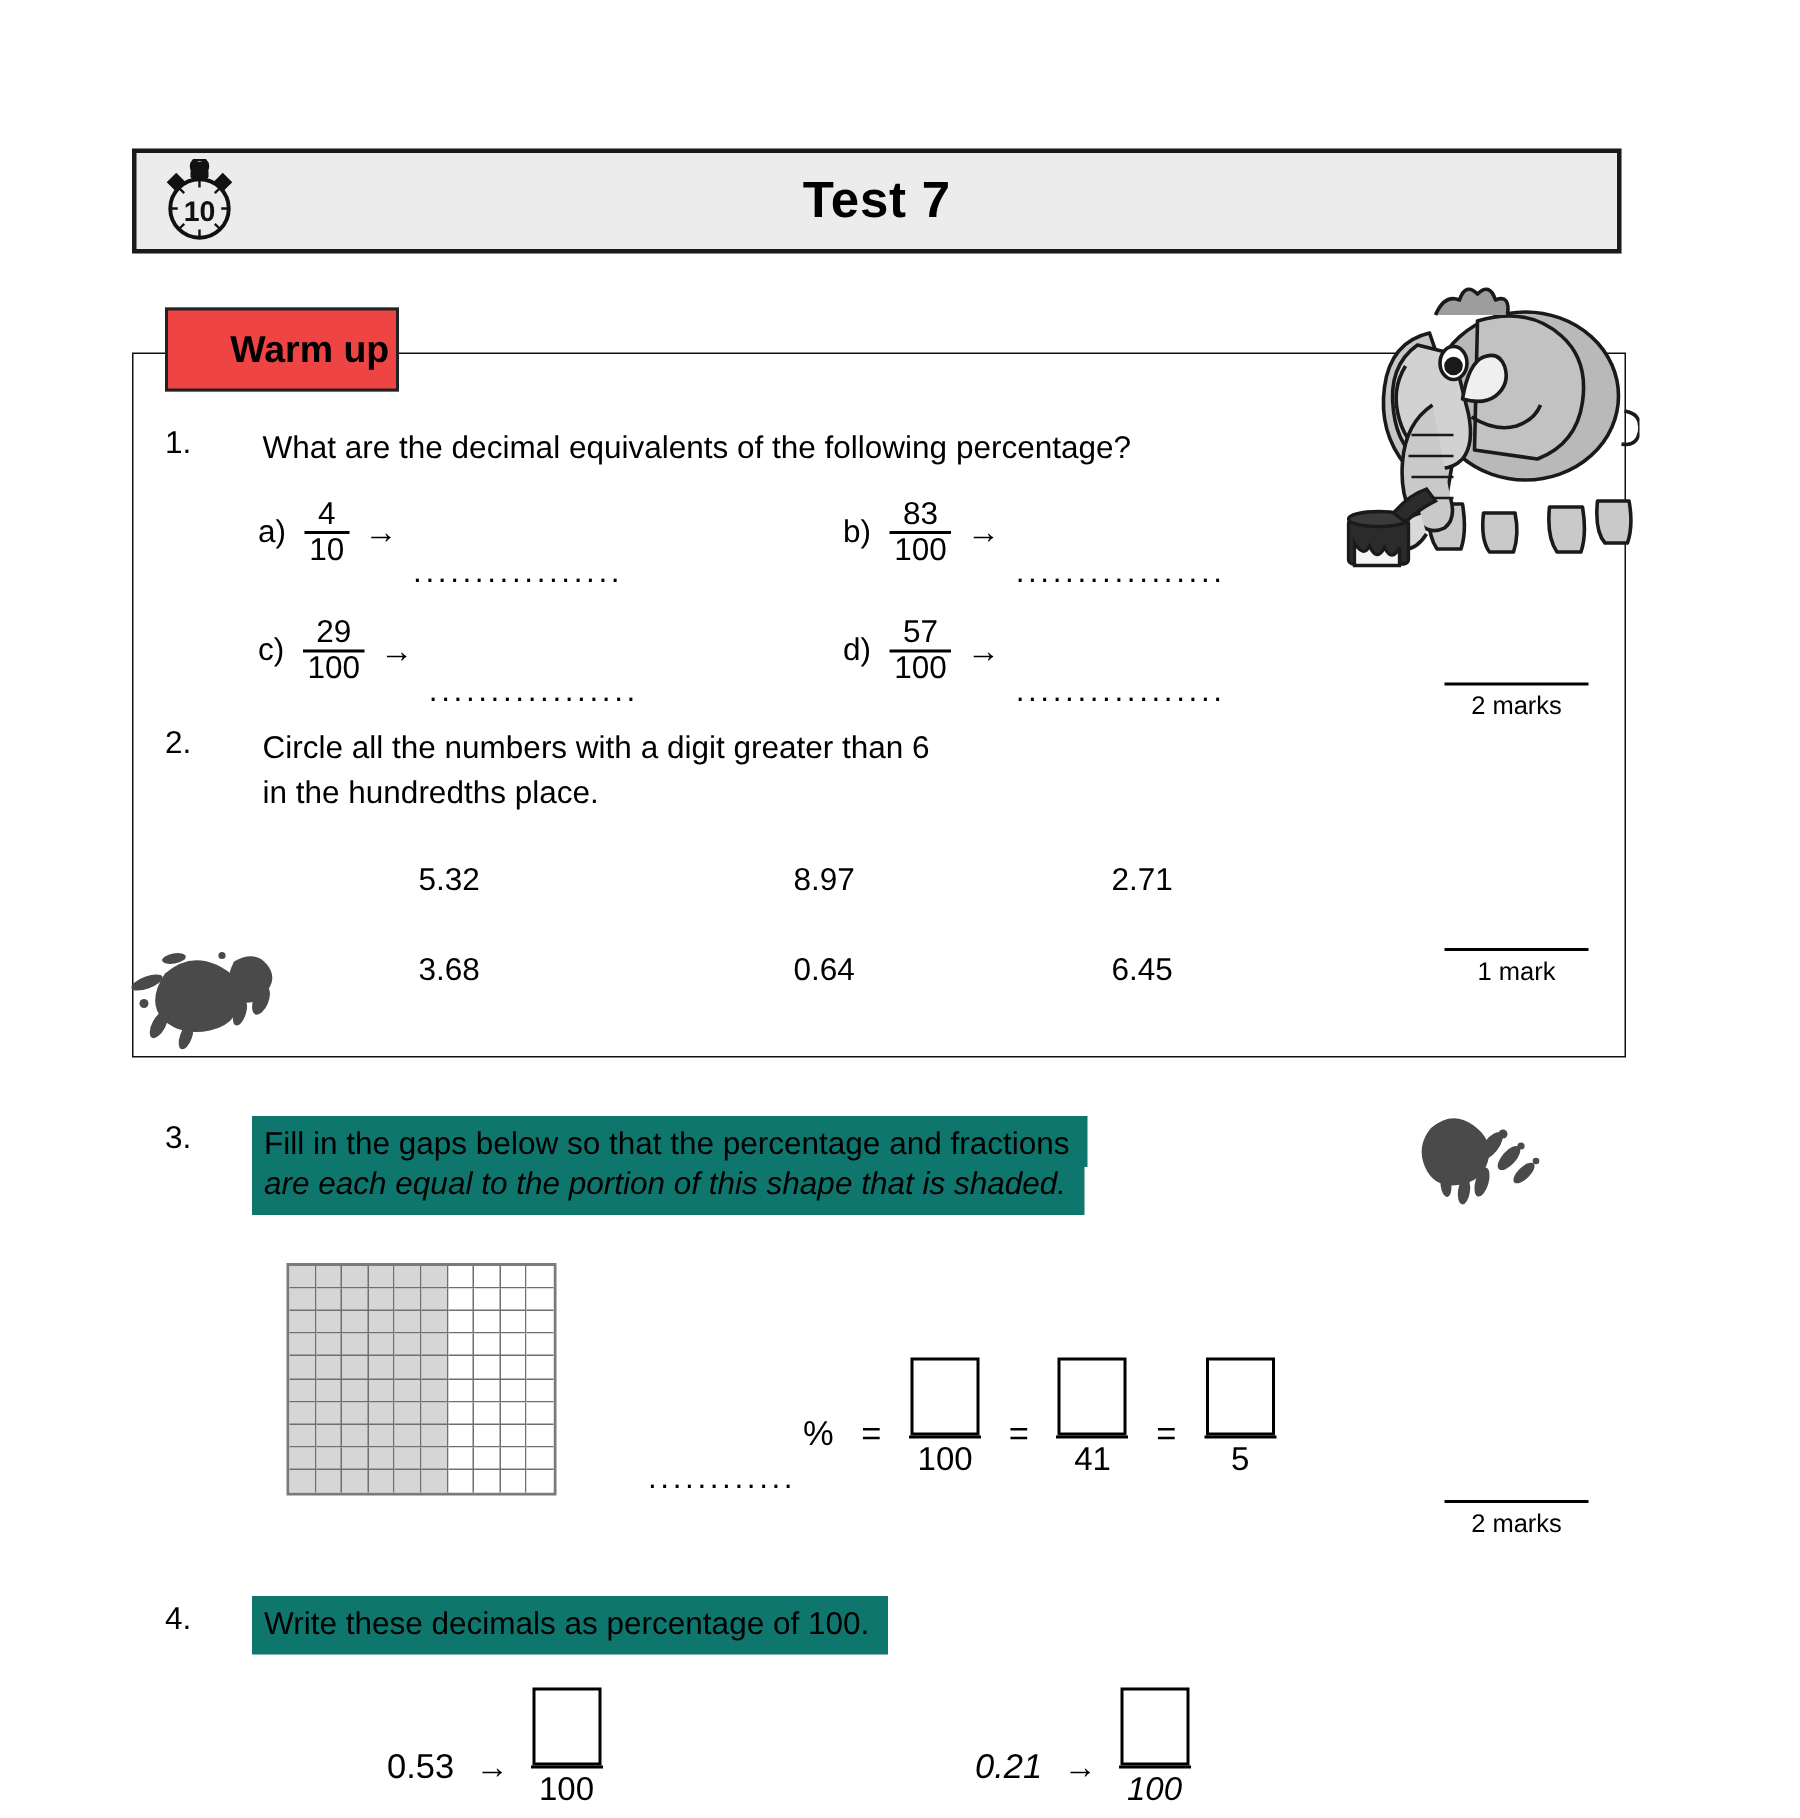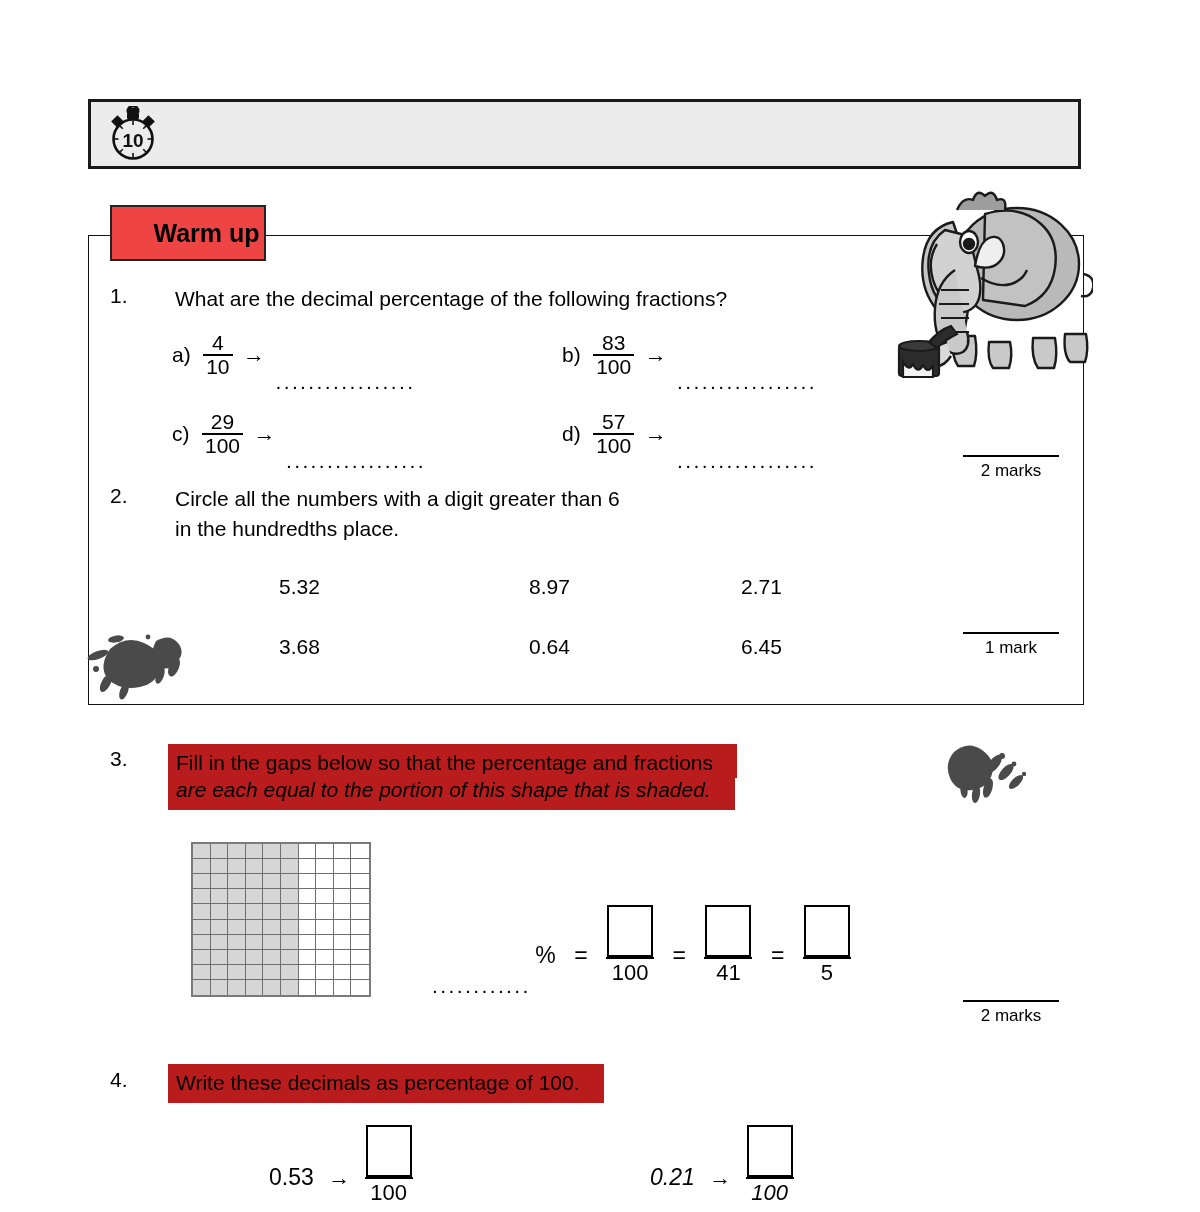--- a/index.html
+++ b/index.html
@@ -78,22 +78,22 @@
   .qnum {
     position: absolute;
     font-size: 21px;
   }
   .qtext {
     position: absolute;
     font-size: 21px;
     line-height: 30px;
   }
   .qtext.hl {
-    background: #b91c1c;
-    padding: 4px 24px 5px 8px;
+    background: #0f766e;
+    padding: 4px 12px 5px 8px;
   }
 
   
   .frac {
     display: inline-block;
     vertical-align: middle;
     text-align: center;
     line-height: 1.05;
     font-size: 21px;
   }
@@ -224,20 +224,21 @@
         <line x1="9" y1="33" x2="13.5" y2="33"></line>
           <line x1="42.5" y1="33" x2="47" y2="33"></line>
         <line x1="14.5" y1="19.5" x2="17.8" y2="22.8"></line>
           <line x1="38.2" y1="43.2" x2="41.5" y2="46.5"></line>
         <line x1="41.5" y1="19.5" x2="38.2" y2="22.8"></line>
           <line x1="17.8" y1="43.2" x2="14.5" y2="46.5"></line>
       </g>
       <text x="28" y="41" text-anchor="middle" font-family="Liberation Sans, sans-serif" font-size="19" font-weight="bold" fill="#111">10</text>
     </svg>
   </span>
+  <div class="title-text">Test 7</div>
 </div>
 
 <div class="warmup-box"></div>
 <div class="warmup-tab">Warm up</div>
 
 <span class="elephant">
   <svg viewBox="0 0 200 195" width="200" height="195" aria-hidden="true">
     <g stroke="#1a1a1a" stroke-width="2.4" stroke-linejoin="round">
       <ellipse cx="124" cy="78" rx="62" ry="56" fill="#b9b9b9"></ellipse>
       <path d="M60 150 q-2 20 5 30 h16 q4-12 1-30z" fill="#c9c9c9"></path>
@@ -261,21 +262,21 @@
     <g stroke="#1a1a1a" stroke-width="2.2">
       <rect x="6" y="160" width="40" height="30" rx="3" fill="#2b2b2b"></rect>
       <ellipse cx="26" cy="160" rx="20" ry="5" fill="#3a3a3a"></ellipse>
       <path d="M10 176 q6 10 10 2 q5 11 10 1 q5 10 10 0 v12 h-30z" fill="#f4f4f4"></path>
       <path d="M36 156 q10-12 22-16 l6 8 q-12 6 -20 14z" fill="#2b2b2b"></path>
     </g>
   </svg>
 </span>
 
 <div class="qnum" style="left:110px; top:284px;">1.</div>
-<div class="qtext" style="left:175px; top:284px;">What are the decimal percentage of the following fractions?</div>
+<div class="qtext" style="left:175px; top:284px;">What are the decimal equivalents of the following percentage?</div>
 
 <div class="qitem" style="left:172px; top:332px;">
   <span class="letter">a)</span>
   <span class="frac">
     <span class="num">4</span>
     <span class="den">10</span>
   </span>
   <span class="arrow">→</span>
   <span class="dots" style="position:relative; top:16px;">.................</span>
 </div>
@@ -498,21 +499,21 @@
 </div>
 
 <div class="marks" style="left:963px; top:1000px;">
   <div class="rule"></div>
   <span>2 marks</span>
 </div>
 
 <div class="qnum" style="left:110px; top:1068px;">4.</div>
 <div class="qtext hl" style="left:168px; top:1064px;">Write these decimals as percentage of 100.</div>
 
-<div class="qitem" style="left:269px; top:1125px;">
+<div class="qitem" style="left:258px; top:1125px;">
   <span class="pct" style="top:12px;">0.53</span>
   <span class="arrow" style="position:relative; top:12px; margin:0 10px;">→</span>
   <span class="boxfrac">
     <span class="abox"></span>
     <span class="abox-den">100</span>
   </span>
 </div>
 
 <div class="qitem" style="left:650px; top:1125px;font-style:italic;">
   <span class="pct" style="top:12px;">0.21</span>

